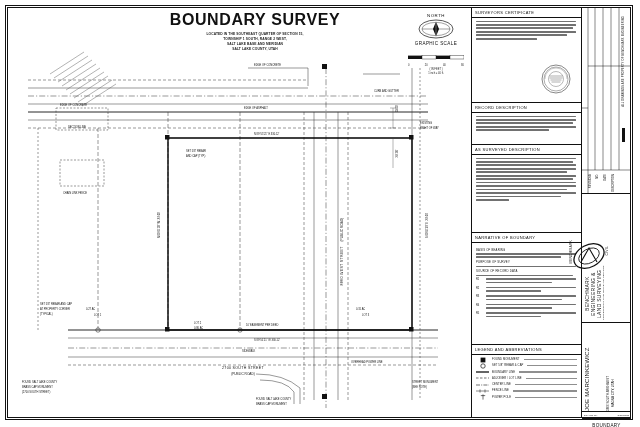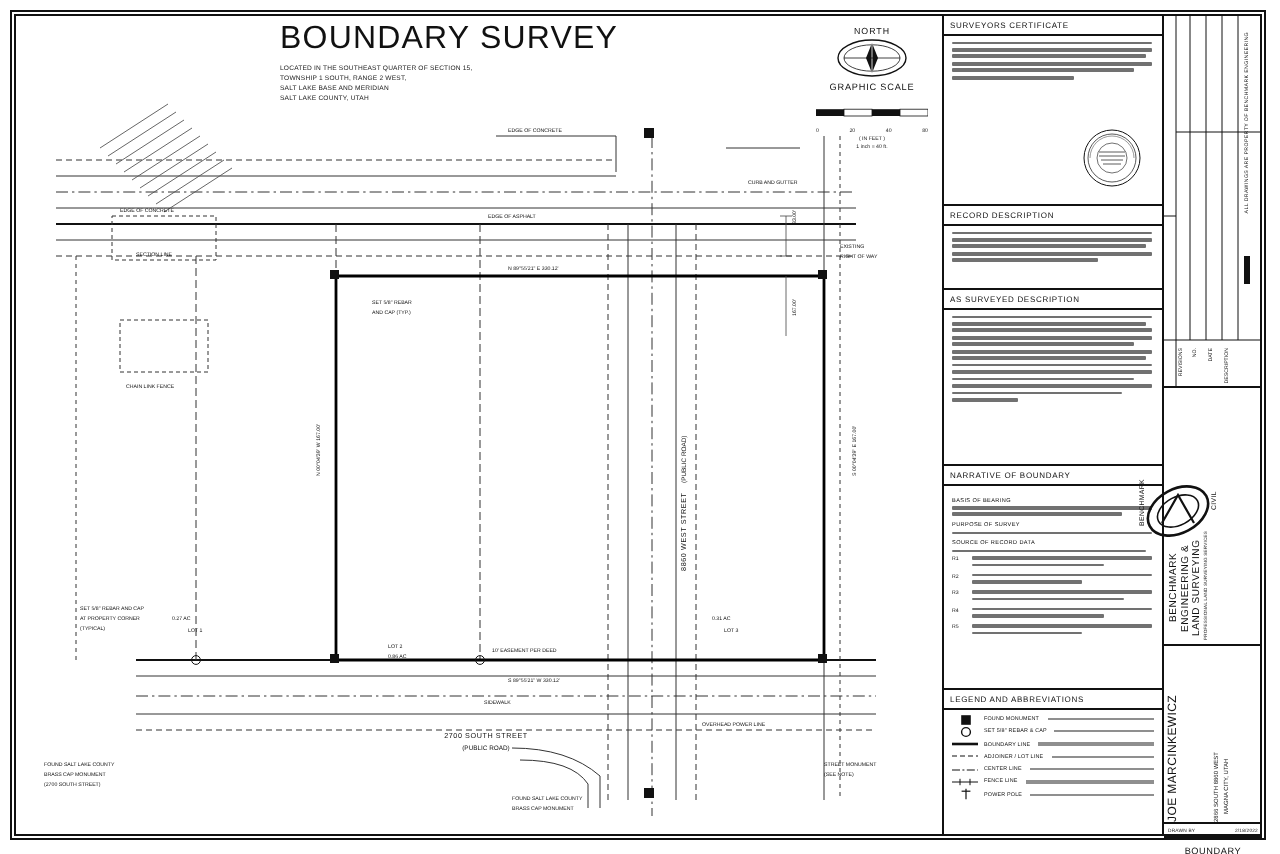--- a/index.html
+++ b/index.html
@@ -17,22 +17,23 @@
     border:1px solid #111;box-sizing:border-box;
   }
   
   #draw{
     position:absolute;left:8px;top:8px;width:463px;height:409px;
     overflow:hidden;
   }
   #draw svg{display:block;}
   
   .maintitle{
-    position:absolute;left:140px;top:12px;width:210px;
+    position:absolute;left:150px;top:12px;width:210px;text-align:center;
     pointer-events:none;
+    font-weight:bold;
   }
   .maintitle .t1{font-size:16px;letter-spacing:.6px;color:#111;line-height:1.05;}
   .maintitle .t2{font-size:3.3px;color:#222;line-height:1.55;margin-top:3px;letter-spacing:.1px;}
   
   .northblk{position:absolute;left:404px;top:13px;width:64px;text-align:center;}
   .northblk .nlab{font-size:4.4px;letter-spacing:.5px;color:#111;}
   .northblk .glab{font-size:4.6px;letter-spacing:.4px;color:#111;margin-top:1px;}
   .scalebar{margin:2px auto 0;width:56px;}
   .scalenums{display:flex;justify-content:space-between;font-size:2.6px;color:#222;width:56px;margin:0 auto;}
   .scaletxt{font-size:2.6px;color:#222;line-height:1.5;margin-top:1px;}

